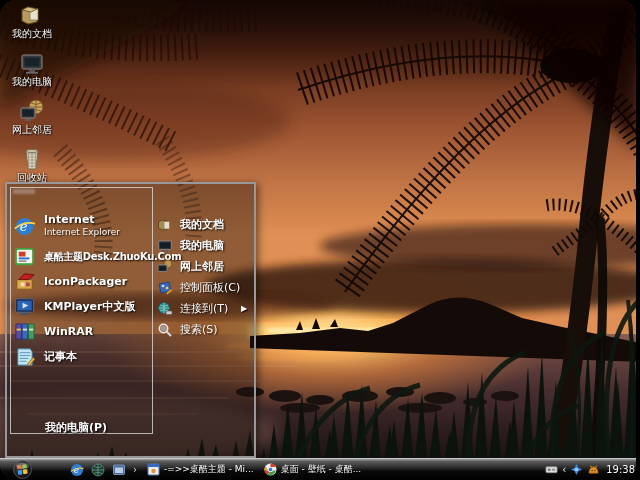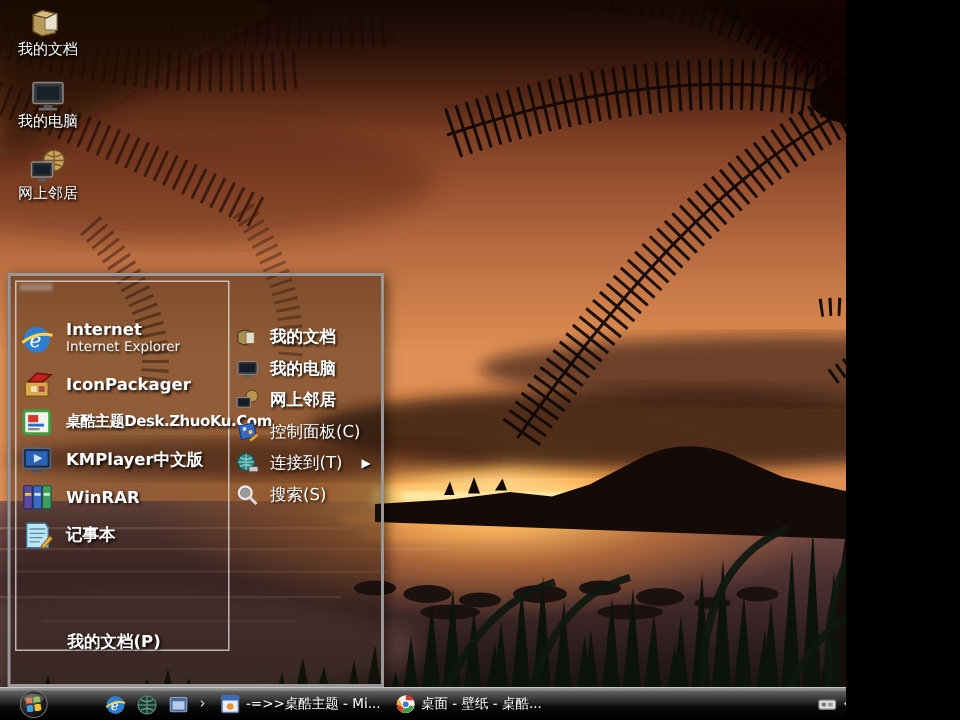--- a/index.html
+++ b/index.html
@@ -1,17 +1,17 @@
 <!DOCTYPE html>
 <html><head>
 <meta charset="utf-8">
 <style>
   html,body{margin:0;padding:0;background:#000;}
-  .screen{position:relative;width:564px;height:480px;overflow:hidden;
-          font-family:"DejaVu Sans",sans-serif;background:#1a0d08;}
+  .screen{position:relative;width:636px;height:480px;overflow:hidden;
+          font-family:"DejaVu Sans",sans-serif;background:#1a0d08;border-radius:16px;}
   .screen svg.wallpaper{position:absolute;left:0;top:0;z-index:0;display:block;}
 
   
   .desktop-icons{position:absolute;left:4px;top:2px;z-index:2;display:flex;
                  flex-direction:column;}
   .dicon{width:56px;height:44px;margin-bottom:4px;display:flex;flex-direction:column;
          align-items:center;justify-content:flex-start;cursor:default;}
   .dicon .ic{width:26px;height:26px;}
   .dicon .lbl{font-size:10px;line-height:11px;color:#fff;
               text-shadow:1px 1px 2px #000,0 0 2px #000;white-space:nowrap;}
@@ -237,55 +237,64 @@
     <div class="dicon">
       <svg class="ic" viewBox="0 0 26 26">
         <circle cx="17" cy="9" r="7" fill="#caa45e" stroke="#6a4e1e" stroke-width="1"></circle>
         <path d="M10.5,9 h13 M17,2.4 v13.2 M12,5 q5,3 10,0 M12,13 q5,-3 10,0" stroke="#7a5a26" stroke-width="0.9" fill="none"></path>
         <rect x="2" y="10" width="14" height="10" rx="1" fill="#2e2e30" stroke="#8a8a8c" stroke-width="1"></rect>
         <rect x="4" y="12" width="10" height="6" fill="#14202a"></rect>
         <rect x="6" y="21" width="6" height="1.8" fill="#5c5d60"></rect>
       </svg>
       <span class="lbl">网上邻居</span>
     </div>
+    <div class="dicon">
+      <svg class="ic" viewBox="0 0 26 26">
+        <path d="M7,5 h12 l-2,18 h-8 Z" fill="#ded6c0" stroke="#6e6652" stroke-width="1"></path>
+        <path d="M8,8 h10 M8.3,11 h9.4 M8.6,14 h8.8 M8.9,17 h8.2 M9.2,20 h7.6" stroke="#9a917a" stroke-width="0.8"></path>
+        <path d="M9.5,5 V22 M13,5 V23 M16.5,5 V22" stroke="#9a917a" stroke-width="0.8"></path>
+        <ellipse cx="13" cy="5" rx="6" ry="1.6" fill="#c9c1a8" stroke="#6e6652" stroke-width="0.8"></ellipse>
+      </svg>
+      <span class="lbl">回收站</span>
+    </div>
   </div>
 
   <div class="start-menu">
     <div class="sm-panel"></div>
     <div class="sm-user-smudge"></div>
 
     <div class="sm-left">
       <div class="sm-item first">
         <svg class="ic" viewBox="0 0 24 24">
           <circle cx="12" cy="12" r="9" fill="#2f7fd0"></circle>
           <text x="7" y="17" font-size="14" font-style="italic" fill="#fff" font-family="DejaVu Serif,serif">e</text>
           <path d="M2,14 Q12,6 23,9" stroke="#ffd24a" stroke-width="2" fill="none"></path>
         </svg>
         <span class="txt">
           <span>Internet</span>
           <span class="sub">Internet Explorer</span>
         </span>
       </div>
       <div class="sm-item">
         <svg class="ic" viewBox="0 0 24 24">
+          <rect x="3" y="4" width="18" height="16" rx="2" fill="#f4f4ee" stroke="#3f9e3f" stroke-width="2"></rect>
+          <rect x="6" y="7" width="7" height="5" fill="#d23a2a"></rect>
+          <rect x="6" y="13" width="11" height="2" fill="#2a6fd2"></rect>
+          <rect x="6" y="16" width="8" height="1.6" fill="#888"></rect>
+        </svg>
+        <span class="txt narrow">桌酷主题Desk.ZhuoKu.Com</span>
+      </div>
+      <div class="sm-item">
+        <svg class="ic" viewBox="0 0 24 24">
           <rect x="4" y="10" width="16" height="10" rx="1" fill="#d9a94e" stroke="#7a5a16" stroke-width="1"></rect>
           <path d="M6,10 l6,-6 10,1 -6,5 Z" fill="#c02020" stroke="#6e0f0f" stroke-width="1"></path>
           <rect x="8" y="13" width="4" height="4" fill="#f2e2b0"></rect>
           <rect x="13.5" y="13" width="4" height="4" fill="#b04848"></rect>
         </svg>
         <span class="txt">IconPackager</span>
-      </div>
-      <div class="sm-item">
-        <svg class="ic" viewBox="0 0 24 24">
-          <rect x="3" y="4" width="18" height="16" rx="2" fill="#f4f4ee" stroke="#3f9e3f" stroke-width="2"></rect>
-          <rect x="6" y="7" width="7" height="5" fill="#d23a2a"></rect>
-          <rect x="6" y="13" width="11" height="2" fill="#2a6fd2"></rect>
-          <rect x="6" y="16" width="8" height="1.6" fill="#888"></rect>
-        </svg>
-        <span class="txt narrow">桌酷主题Desk.ZhuoKu.Com</span>
       </div>
       <div class="sm-item">
         <svg class="ic" viewBox="0 0 24 24">
           <rect x="2.5" y="4" width="19" height="14" rx="1.5" fill="#1e2e4a" stroke="#56688c" stroke-width="1"></rect>
           <rect x="4.5" y="6" width="15" height="10" fill="#2a62b8"></rect>
           <polygon points="10,8 16,11 10,14" fill="#cfe2ff"></polygon>
           <rect x="8" y="19" width="8" height="1.8" fill="#44526e"></rect>
         </svg>
         <span class="txt">KMPlayer中文版</span>
       </div>
@@ -303,21 +312,21 @@
       <div class="sm-item">
         <svg class="ic" viewBox="0 0 24 24">
           <path d="M5,4 h13 l2,3 v14 h-15 Z" fill="#bfe4f2" stroke="#3a7a9c" stroke-width="1"></path>
           <path d="M7,8 h11 M7,11 h11 M7,14 h9 M7,17 h7" stroke="#5590b0" stroke-width="0.9"></path>
           <path d="M15,20 l6,-7 2,1.6 -6,7 Z" fill="#e8b24a" stroke="#8a6216" stroke-width="0.8"></path>
         </svg>
         <span class="txt">记事本</span>
       </div>
     </div>
 
-    <div class="sm-allprog">我的文档(P)</div>
+    <div class="sm-allprog">我的电脑(P)</div>
 
     <div class="sm-right">
       <div class="sm-ritem bold">
         <svg class="ic" viewBox="0 0 16 16">
           <path d="M1.5,5 l4,-2 6,1.5 v7 l-6,1.5 -4,-2 Z" fill="#a98e54" stroke="#4e3a16" stroke-width="0.8"></path>
           <rect x="7" y="4.5" width="5.5" height="7.5" fill="#e4decb" stroke="#7a6a45" stroke-width="0.6"></rect>
         </svg>
         <span class="txt">我的文档</span>
       </div>
       <div class="sm-ritem bold">

